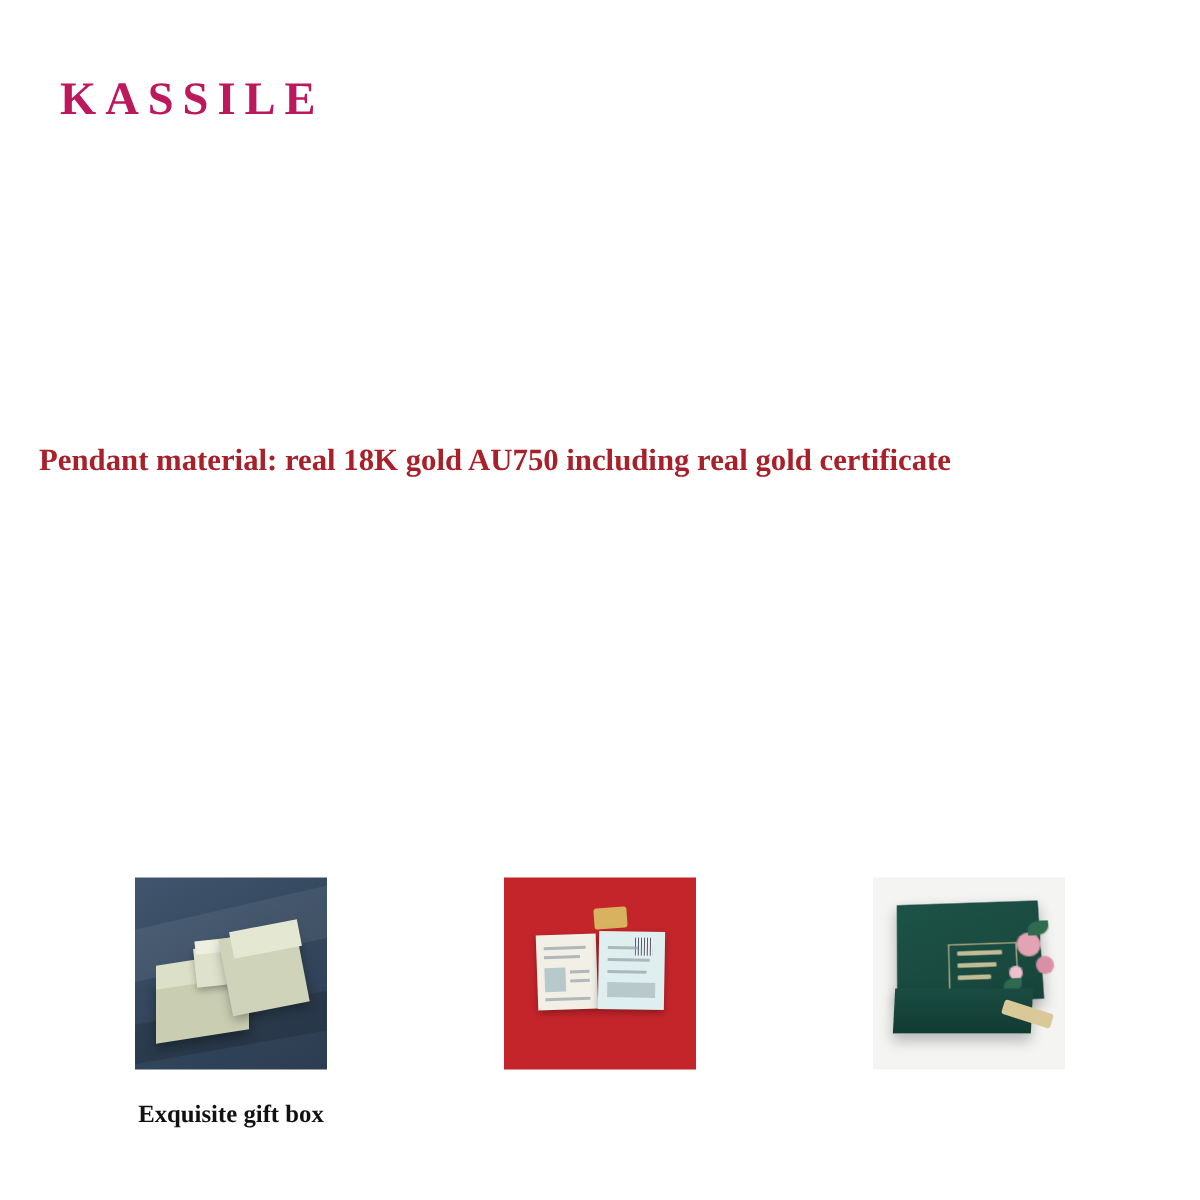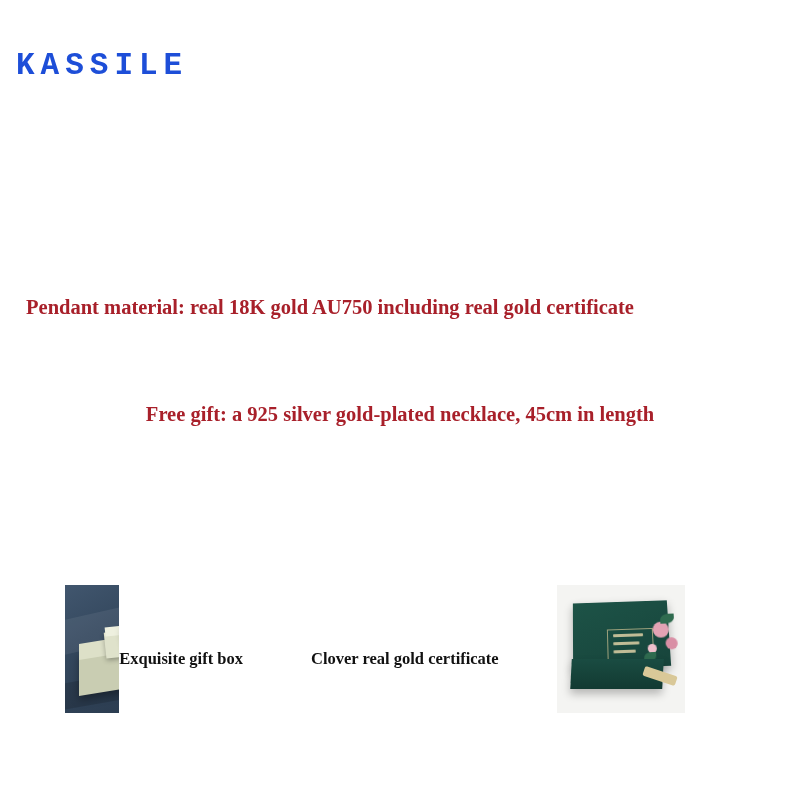--- a/index.html
+++ b/index.html
@@ -14,27 +14,27 @@
     overflow: hidden;
     position: relative;
   }
   .page {
     position: relative;
     width: 800px;
     height: 800px;
   }
   .brand {
     position: absolute;
-    left: 16px;
+    left: 40px;
     top: 48px;
-    font-family: Liberation Mono, monospace;
+    font-family: Liberation Serif, serif;
     font-weight: bold;
     font-size: 31px;
     letter-spacing: 6px;
-    color: #1d4ed8;
+    color: #be185d;
   }
   .headline-1 {
     position: absolute;
     left: 0;
     top: 296px;
     width: 660px;
     text-align: center;
     font-family: "Liberation Serif", serif;
     font-weight: bold;
     font-size: 20.5px;
@@ -58,21 +58,21 @@
     left: 0;
     top: 585px;
     width: 800px;
     display: flex;
     justify-content: center;
     gap: 68px;
   }
   .card {
     width: 178px;
     display: flex;
-    flex-direction: row;
+    flex-direction: column;
     align-items: center;
   }
   .thumb {
     width: 128px;
     height: 128px;
     position: relative;
     overflow: hidden;
   }
   .caption {
     margin-top: 20px;
@@ -248,21 +248,20 @@
 </style>
 </head>
 <body>
 
 <div class="page">
 
   <div class="brand">KASSILE</div>
 
   <div class="headline-1">Pendant material: real 18K gold AU750 including real gold certificate</div>
 
-  <div class="headline-2">Free gift: a 925 silver gold-plated necklace, 45cm in length</div>
 
   <div class="gallery">
 
     <div class="card">
       <div class="thumb t1">
         <div class="fold-a"></div>
         <div class="fold-b"></div>
         <div class="box-base"></div>
         <div class="box-base-top"></div>
         <div class="small-box"></div>
@@ -285,21 +284,20 @@
           <div class="line" style="left:5px; top:42px; width:30px;"></div>
         </div>
         <div class="page-right">
           <div class="qr"></div>
           <div class="line" style="left:6px; top:10px; width:20px;"></div>
           <div class="line" style="left:6px; top:18px; width:28px;"></div>
           <div class="line" style="left:6px; top:26px; width:26px;"></div>
           <div class="chip" style="left:6px; top:34px; width:32px; height:10px;"></div>
         </div>
       </div>
-      <div class="caption">Clover real gold certificate</div>
     </div>
 
     <div class="card">
       <div class="thumb t3">
         <div class="lid-green">
           <div class="emboss"></div>
           <div class="emboss-line" style="left:40px; top:33px; width:30px;"></div>
           <div class="emboss-line" style="left:40px; top:41px; width:26px;"></div>
           <div class="emboss-line" style="left:40px; top:49px; width:22px;"></div>
           <div class="flower" style="left:80px; top:22px; width:16px; height:16px; background:#e3a3b4;"></div>

